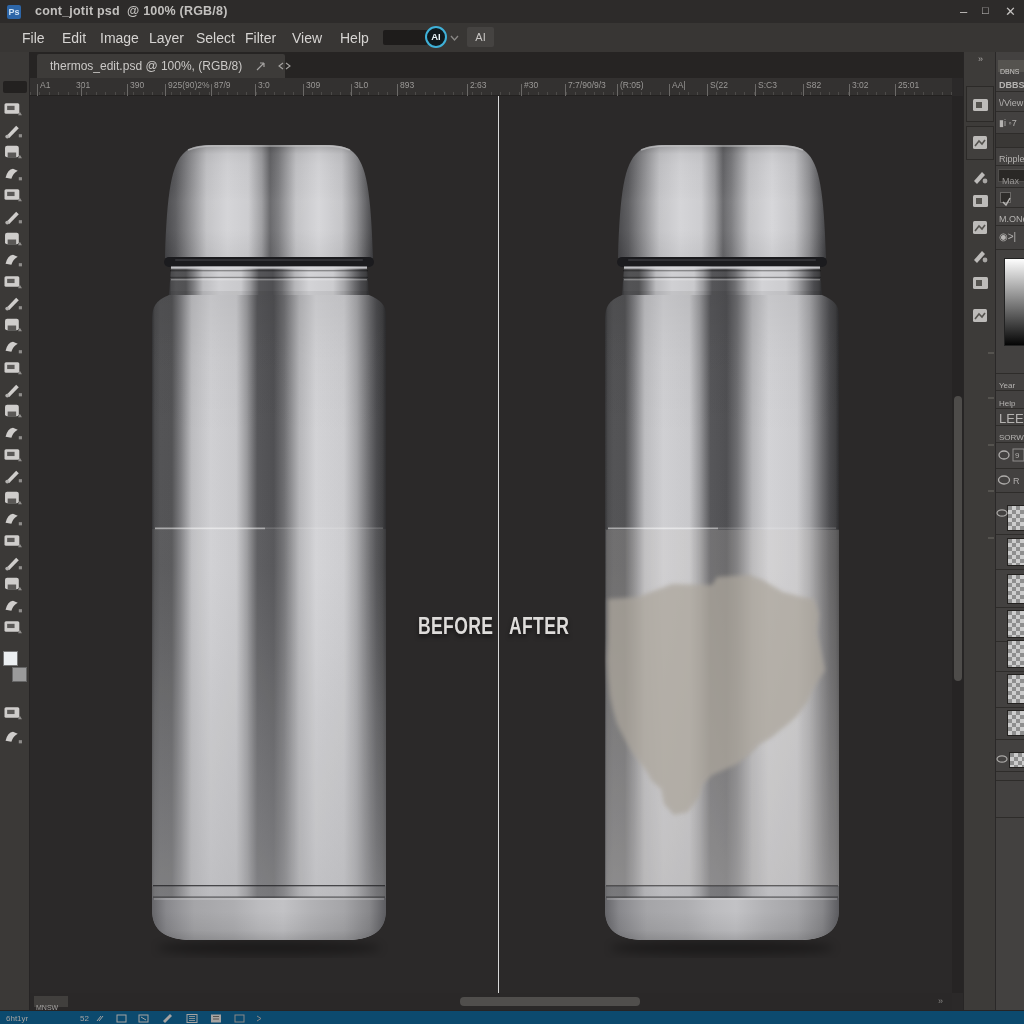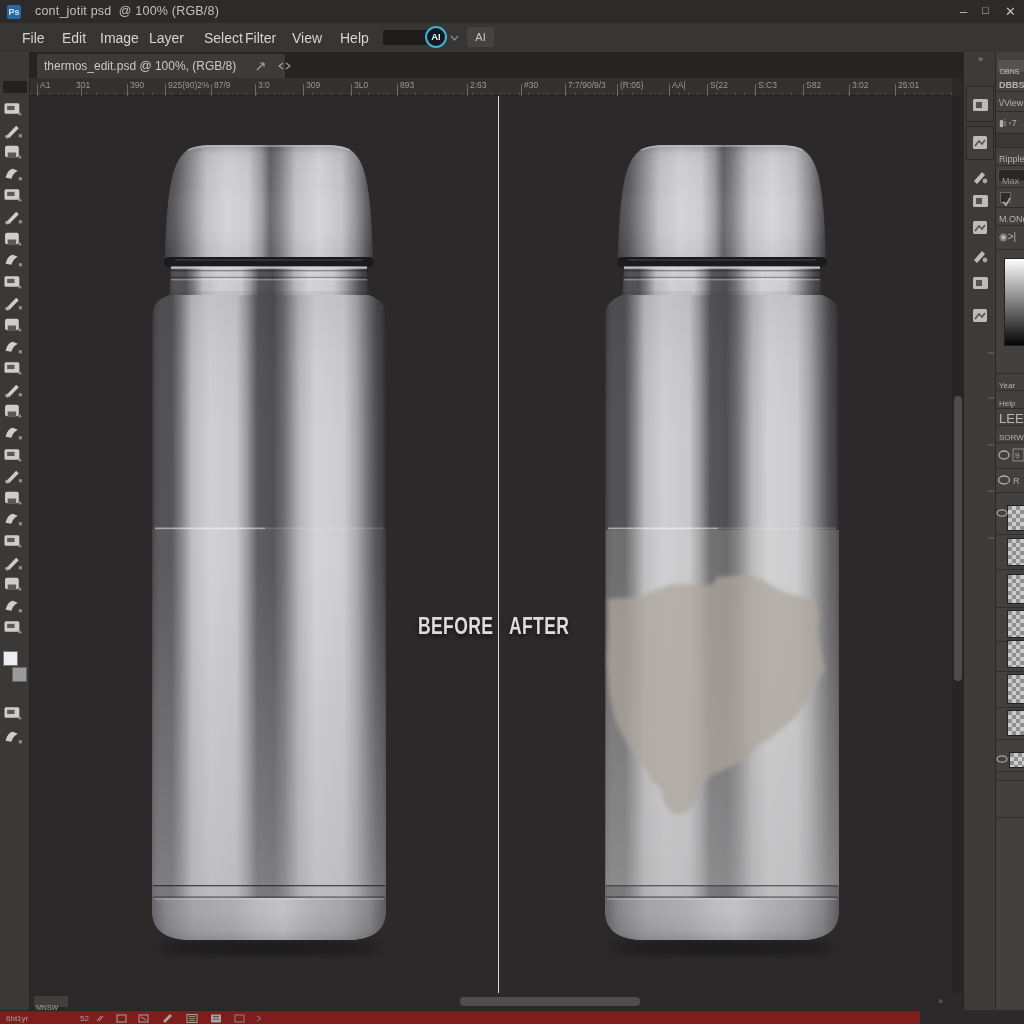--- a/index.html
+++ b/index.html
@@ -1,64 +1,64 @@
 <!DOCTYPE html>
 <html><head><meta charset="utf-8"><style>
 * { margin:0; padding:0; box-sizing:border-box; }
 html,body { width:1024px; height:1024px; overflow:hidden; background:#2b2929;
   font-family:"Liberation Sans", sans-serif; }
 #titlebar { position:absolute; left:0; top:0; width:1024px; height:23px; background:#2d2b2a; }
-#titlebar .tt { position:absolute; left:35px; top:4px; font-size:12.5px; color:#c2c0be; letter-spacing:0.2px; filter:blur(0.3px); }
+#titlebar .tt { position:absolute; left:35px; top:4px; font-size:12.5px; color:#c2c0be; letter-spacing:0.2px; filter:blur(0.3px);font-weight:bold; }
 #psicon { position:absolute; left:7px; top:5px; width:14px; height:14px; background:#2d66a8; border-radius:2px;
   color:#cfe3f5; font-size:9px; font-weight:bold; text-align:center; line-height:14px; }
 .winbtn { position:absolute; top:4px; color:#c6c4c2; font-size:13px; }
 #menubar { position:absolute; left:0; top:23px; width:1024px; height:29px; background:#383634; }
 #menubar span.m { position:absolute; top:7px; font-size:14px; color:#d6d4d2; }
 #searchbox { position:absolute; left:383px; top:7px; width:45px; height:15px; background:#1e1c1b; border-radius:2px; }
 #aibadge { position:absolute; left:425px; top:3px; width:22px; height:22px; border-radius:50%; background:#10191d;
   border:2.5px solid #3fb1d8; color:#e8f4f8; font-size:9.5px; font-weight:bold; text-align:center; line-height:17px; }
 #aibox { position:absolute; left:467px; top:4px; width:27px; height:20px; background:#454341; border-radius:2px;
   color:#c8c6c4; font-size:11px; text-align:center; line-height:20px; }
 #tabbar { position:absolute; left:30px; top:52px; width:994px; height:26px; background:#262423; }
 #tab { position:absolute; left:7px; top:2px; width:248px; height:24px; background:#3d3b39; border-radius:2px 2px 0 0;
-  font-size:12px; color:#cbc9c7; line-height:24px; padding-left:7px; }
+  font-size:12px; color:#cbc9c7; line-height:24px; padding-left:13px; }
 #ruler { position:absolute; left:30px; top:78px; width:922px; height:18px; background:#333130; border-bottom:1px solid #232120;
   background-image:repeating-linear-gradient(90deg, #4c4a48 0 1px, transparent 1px 9.4px);
   background-size:100% 4px; background-position:0 14px; background-repeat:no-repeat; }
 #ruler .rl { position:absolute; top:2px; font-size:8.5px; color:#9b9997; filter:blur(0.35px); }
 #ruler .rtM { position:absolute; top:6px; width:1px; height:12px; background:#6b6967; }
 #toolbar { position:absolute; left:0; top:52px; width:30px; height:958px; background:#3b3937; border-right:1px solid #262424; filter:blur(0.25px); }
 #canvas { position:absolute; left:30px; top:96px; width:922px; height:897px; background:#2b2929; overflow:hidden; }
 #divider { position:absolute; left:467.5px; top:0; width:1.6px; height:897px; background:#d8d8d8; }
 .ba { position:absolute; top:516px; font-size:24px; font-weight:bold; color:#dedcda; letter-spacing:0.5px;
   transform:scaleX(0.73); transform-origin:left center; text-shadow:0 3px 5px rgba(0,0,0,0.5); white-space:nowrap; }
 #vscroll { position:absolute; left:952px; top:96px; width:11px; height:897px; background:#262424; }
 #vthumb { position:absolute; left:1.5px; top:300px; width:8px; height:285px; background:#4e4c4a; border-radius:4px; }
 #dock { position:absolute; left:963px; top:52px; width:32px; height:958px; background:#3d3b39; border-left:1px solid #272525; }
 #panel { position:absolute; left:995px; top:52px; width:34px; height:958px; background:#434140; border-left:1px solid #2a2828; }
 #panel .pt { font-size:9px; color:#b5b3b1; padding-left:3px; line-height:16px; display:inline-block; filter:blur(0.2px); }
 #hscroll { position:absolute; left:30px; top:993px; width:922px; height:17px; background:#2a2828; }
 #hthumb { position:absolute; left:430px; top:4px; width:180px; height:9px; background:#504e4c; border-radius:4px; }
-#statusbar { position:absolute; left:0; top:1010px; width:920px; height:14px; background:#7f1d1d; border-top:1px solid #262424; }
+#statusbar { position:absolute; left:0; top:1010px; width:1024px; height:14px; background:#0c4a6e; border-top:1px solid #262424; }
 #statusbar span { position:absolute; font-size:8px; color:#a5a3a1; top:3px; filter:blur(0.25px); }
 </style></head>
 <body>
 <div id="titlebar">
   <div id="psicon">Ps</div>
   <span class="tt">cont_jotit psd &nbsp;@ 100% (RGB/8)</span>
   <span class="winbtn" style="left:960px">–</span>
   <span class="winbtn" style="left:982px;font-size:11px">□</span>
   <span class="winbtn" style="left:1005px">✕</span>
 </div>
 <div id="menubar">
   <span class="m" style="left:22px">File</span>
   <span class="m" style="left:62px">Edit</span>
   <span class="m" style="left:100px">Image</span>
   <span class="m" style="left:149px">Layer</span>
-  <span class="m" style="left:204px">Select</span>
+  <span class="m" style="left:196px">Select</span>
   <span class="m" style="left:245px">Filter</span>
   <span class="m" style="left:292px">View</span>
   <span class="m" style="left:340px">Help</span>
   <div id="searchbox"></div>
   <div id="aibadge">AI</div>
   <svg style="position:absolute;left:450px;top:12px" width="9" height="6">
       <path d="M1,1 L4.5,5 L8,1" stroke="#8a8886" stroke-width="1.3" fill="none"></path>
     </svg>
   <div id="aibox">AI</div>
 </div>

